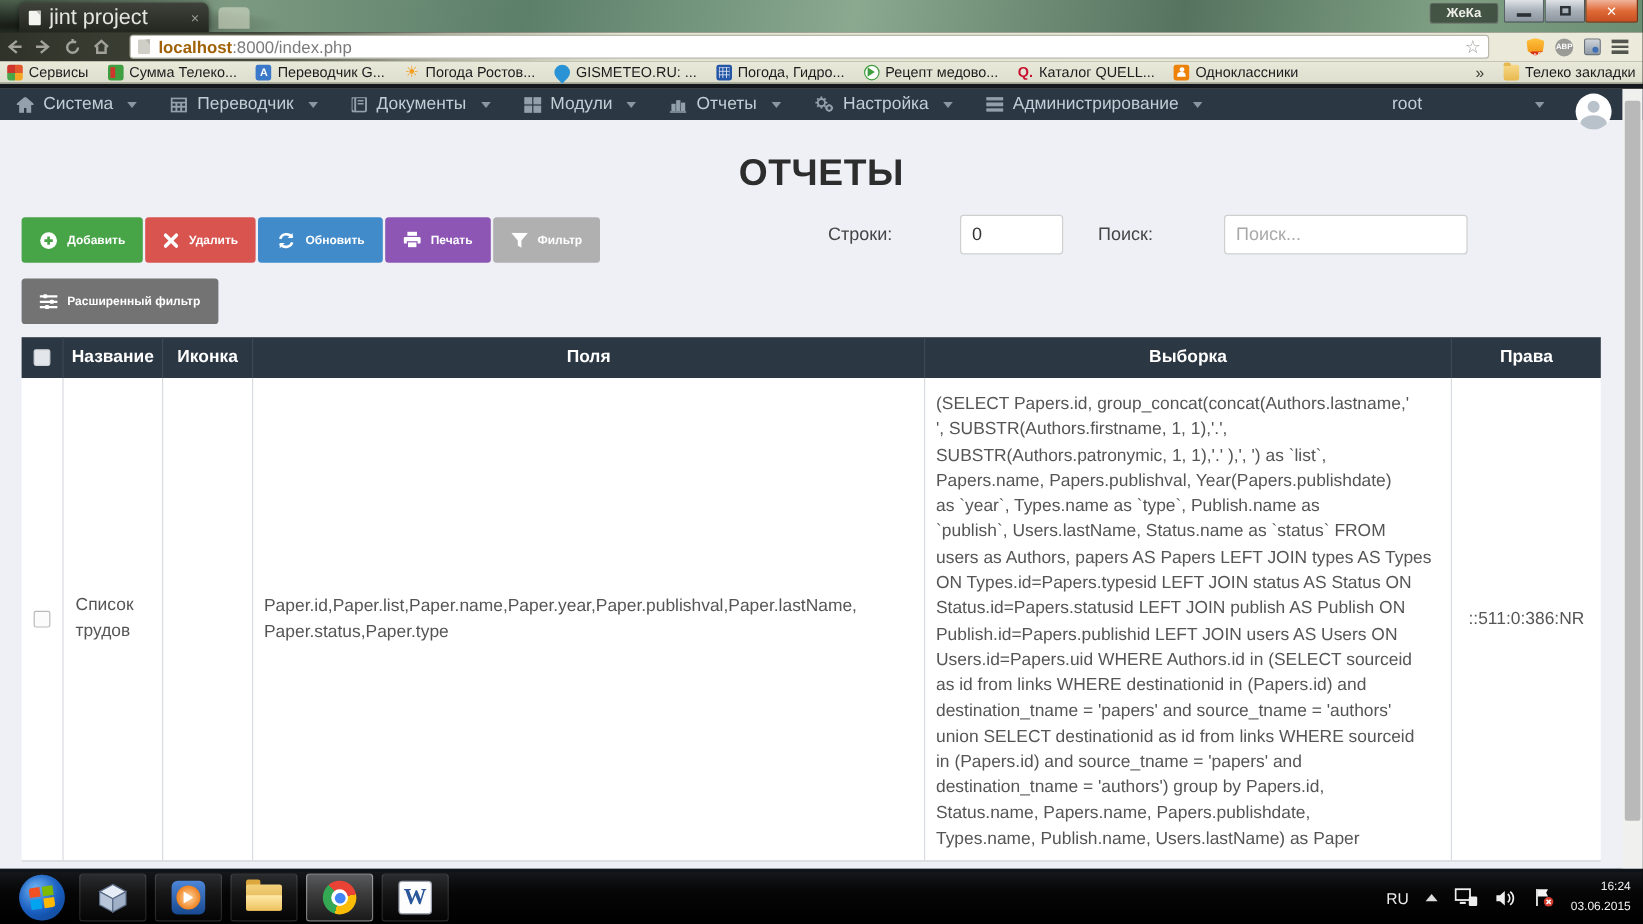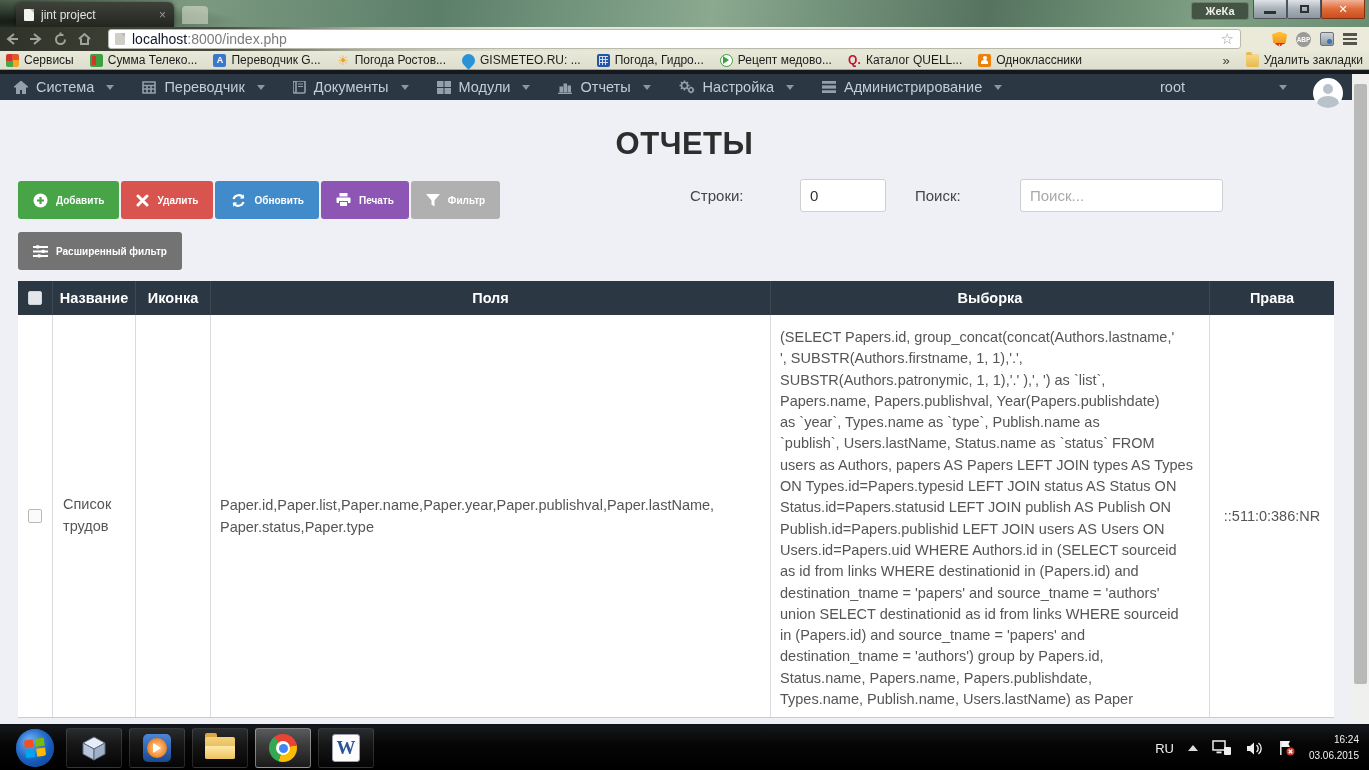--- a/index.html
+++ b/index.html
@@ -8,21 +8,21 @@
   .stage { position:relative; width:1369px; height:770px; overflow:hidden; }
 
   
   .tabstrip { position:absolute; left:0; top:0; width:1369px; height:27px;
     background:linear-gradient(100deg,#4a5c4a 0%,#7d9a81 14%,#5c7f6a 32%,#8aa98f 52%,#55735f 72%,#7fa083 88%,#6b8d72 100%); }
   .tabstrip::before { content:""; position:absolute; left:0; top:0; width:240px; height:27px;
     background:radial-gradient(ellipse at 10% 80%, rgba(10,12,8,.85), rgba(10,12,8,0) 70%); }
   .tab { position:absolute; left:16px; top:2px; width:158px; height:25px; border-radius:6px 6px 0 0;
     background:linear-gradient(#3f423a,#23251f); display:flex; align-items:center; padding:0 8px; gap:7px;
     box-shadow:0 0 4px rgba(0,0,0,.5); }
-  .tab-title { color:#e4e4e0; font-size:12px; white-space:nowrap; overflow:hidden; flex:1; }
+  .tab-title { color:#e4e4e0; font-size:18px; white-space:nowrap; overflow:hidden; flex:1; }
   .tab-close { color:#9a9a94; font-size:12px; line-height:1; }
   .page-glyph { width:10px; height:12px; background:#f3f3ef; border-radius:1px; position:relative; flex:0 0 auto; }
   .page-glyph::after { content:""; position:absolute; right:0; top:0; border:2.5px solid #b9b9b2;
     border-left-color:transparent; border-bottom-color:transparent; }
   .newtab-ghost { position:absolute; left:182px; top:6px; width:26px; height:18px; border-radius:4px 4px 0 0;
     background:rgba(222,226,206,.55); }
   .profile-chip { position:absolute; right:120px; top:2px; width:58px; height:18px; border-radius:3px;
     background:rgba(20,24,18,.55); border:1px solid rgba(255,255,255,.25); color:#f0f0ea; font-size:11px;
     font-weight:bold; display:flex; align-items:center; justify-content:center; }
   .win-controls { position:absolute; right:4px; top:0; display:flex; }
@@ -34,21 +34,21 @@
   .restore-sq { width:9px; height:8px; border:2px solid #2c3136; background:transparent; position:relative; }
 
   .toolbar { position:absolute; left:0; top:27px; width:1369px; height:24px;
     background:linear-gradient(95deg,#2e3228 0%,#474b3d 16%,#b0b3a0 27%,#e4e4d2 38%,#ecebdb 100%); 
     display:flex; align-items:center; }
   .nav-ic { width:24px; height:18px; display:flex; align-items:center; justify-content:center; }
   .nav-ic svg { stroke:#a2a29a; fill:none; stroke-width:2; }
   .addressbar { position:absolute; left:108px; top:2px; width:1133px; height:20px; background:#fff;
     border:1px solid #b8b8ac; border-radius:3px; display:flex; align-items:center; padding:0 6px; gap:7px; }
   .url { font-size:14px; color:#7b7b7b; white-space:nowrap; }
-  .url b { color:#0f172a; font-weight:normal; }
+  .url b { color:#a16207; font-weight:bold; }
   .ab-star { margin-left:auto; color:#a0a09a; font-size:15px; }
   .ext-cluster { position:absolute; right:12px; top:2px; display:flex; align-items:center; gap:9px; height:20px; }
   .ext-shield { width:15px; height:15px; background:linear-gradient(#ffc23d,#ef8d10); position:relative;
     clip-path:polygon(50% 0,100% 18%,92% 75%,50% 100%,8% 75%,0 18%); }
   .ext-badge { position:absolute; right:-4px; bottom:-4px; background:#d62c1a; color:#fff; font-size:7px;
     font-weight:bold; padding:0 2px; border-radius:2px; line-height:8px; z-index:2; }
   .ext-abp { width:15px; height:15px; border-radius:50%; background:#9a9a96; color:#fff; font-size:6.5px;
     font-weight:bold; display:flex; align-items:center; justify-content:center; }
   .ext-misc { width:14px; height:14px; border-radius:2px; background:linear-gradient(#cfd4da,#8e99a4);
     border:1px solid #6a737c; position:relative; }
@@ -283,21 +283,21 @@
         <span class="bm-fav fav-ok">
           <span class="head"></span>
           <span class="body"></span>
         </span>
         <span>Одноклассники</span>
       </span>
     <span class="bm-spacer"></span>
     <span class="bm bm-chevron">»</span>
     <span class="bm">
         <span class="bm-fav fav-folder"></span>
-        <span>Удалить закладки</span>
+        <span>Телеко закладки</span>
       </span>
   </div>
   <div class="frame-gap"></div>
 
   <div class="content">
 
     <div class="app-navbar">
       <div class="nav-item">
         <svg width="14" height="13" viewBox="0 0 14 13">
             <path d="M7 0 L14 6 H11.5 V13 H8.5 V8.5 H5.5 V13 H2.5 V6 H0 Z"></path>

